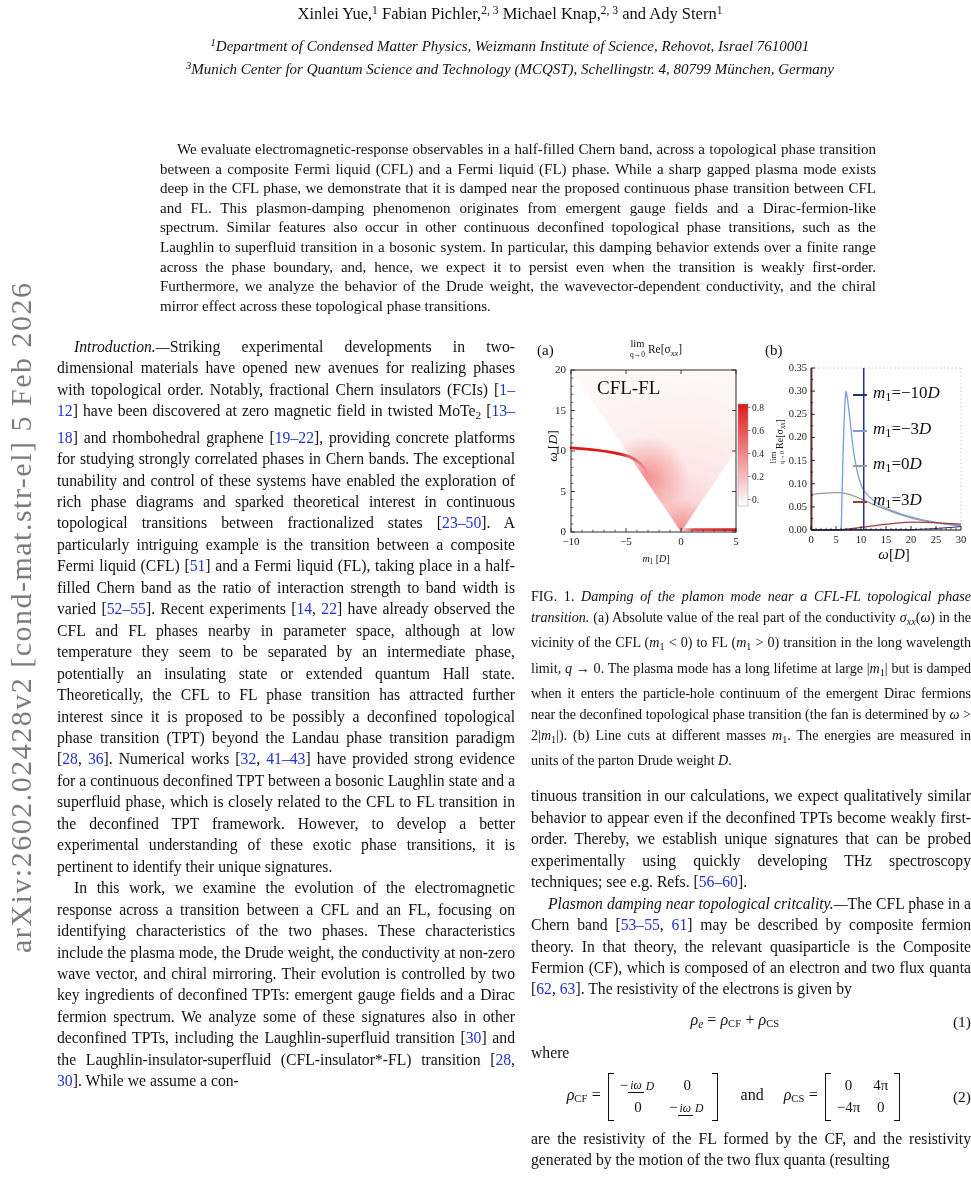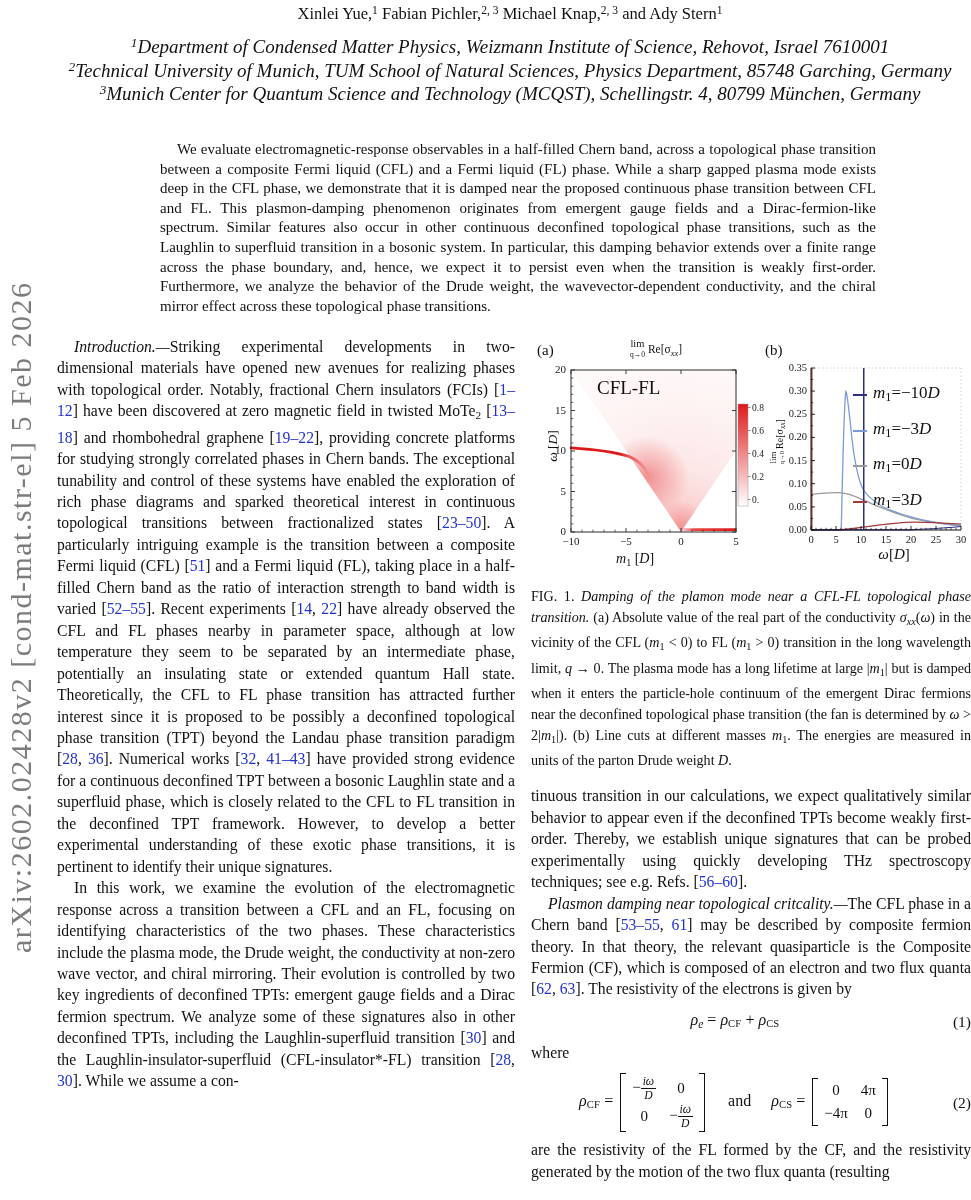--- a/index.html
+++ b/index.html
@@ -6,39 +6,39 @@
   .page{position:relative;width:971px;height:1200px;background:#fff;overflow:hidden;
         font-family:"Liberation Serif","DejaVu Serif",serif;color:#111;}
   
   .stamp{position:absolute;left:4px;top:155px;height:925px;writing-mode:vertical-rl;
          transform:rotate(180deg);font-size:30px;letter-spacing:1.5px;color:#7c7c7c;
          text-align:center;white-space:nowrap;}
   
   .hdr{position:absolute;left:57px;top:4px;width:906px;text-align:center;}
   .title{font-size:20px;font-weight:bold;margin:0 0 14px 0;}
   .authors{font-size:16.5px;margin-bottom:9px;}
-  .affil{font-style:italic;font-size:19px;line-height:19.5px;}
+  .affil{font-style:italic;font-size:15px;line-height:19.5px;}
   
   .abstract{position:absolute;left:160px;top:140px;width:716px;font-size:15px;
             line-height:19.6px;text-align:justify;text-indent:17px;}
   
   .colL{position:absolute;left:57px;top:336px;width:458px;font-size:15.7px;line-height:21.45px;text-align:justify;}
   .colR{position:absolute;left:531px;top:338px;width:440px;font-size:15.7px;line-height:21.45px;text-align:justify;}
   p{margin:0;}
   .indent{text-indent:17px;}
   
   .s-p{}
   .s-i{font-style:italic;}
   .s-c{color:#2233cc;}
   .s-sub{vertical-align:-0.25em;font-size:0.72em;}
   .s-subi{vertical-align:-0.25em;font-size:0.72em;font-style:italic;}
   .s-sup{vertical-align:0.45em;font-size:0.70em;}
   .s-scr{font-style:italic;}
   .s-sc{vertical-align:-0.18em;font-size:0.66em;letter-spacing:0.02em;}
-  .s-frac{display:inline-flex;flex-direction:column;align-items:center;vertical-align:middle;
+  .s-frac{display:inline-flex;flex-direction:row;align-items:center;vertical-align:middle;
           font-size:0.78em;line-height:1.12;font-style:italic;}
   .fr-n{border-bottom:1px solid #111;padding:0 2px;}
   .fr-d{padding:0 2px;}
   
   .fig{position:relative;height:244px;margin-bottom:4px;}
   .panel{position:absolute;top:0;height:240px;}
   .panel-a{left:0;width:232px;}
   .panel-b{left:234px;width:206px;}
   .psvg{position:absolute;left:0;top:0;overflow:visible;}
   svg text{font-family:"Liberation Serif","DejaVu Serif",serif;fill:#1a1a1a;}
@@ -48,21 +48,21 @@
   .plabel{position:absolute;font-size:15px;z-index:3;}
   .pl-a{left:6px;top:2px;} .pl-b{left:0px;top:2px;}
   .figtitle{position:absolute;left:58px;top:1px;width:134px;display:flex;justify-content:center;
             align-items:flex-start;gap:3px;z-index:3;font-size:11.5px;}
   .limstack{display:inline-flex;flex-direction:column;align-items:center;font-size:10.5px;line-height:1;}
   .qto{font-size:7.5px;margin-top:1px;}
   .ss{vertical-align:-0.3em;font-size:8.5px;font-style:italic;}
   .cflfl{position:absolute;left:66px;top:39px;width:86px;font-size:19px;z-index:3;}
   .ylabA{position:absolute;left:-16px;top:100px;width:70px;height:16px;transform:rotate(-90deg);
          text-align:center;font-size:13.5px;z-index:3;}
-  .xlabA{position:absolute;left:85px;top:210px;width:80px;font-size:14px;z-index:3;}
+  .xlabA{position:absolute;left:85px;top:210px;width:80px;text-align:center;font-size:10px;z-index:3;}
   .ylabB{position:absolute;left:-44px;top:96px;width:110px;height:15px;transform:rotate(-90deg);
          text-align:center;font-size:10px;z-index:3;display:flex;justify-content:center;align-items:flex-start;gap:2px;}
   .ylabB .limstack{font-size:9px;} .ylabB .qto{font-size:6.5px;} .ylabB .ss{font-size:7.5px;}
   .xlabB{position:absolute;left:94px;top:206px;width:70px;text-align:center;font-size:15px;z-index:3;}
   .legend{position:absolute;left:88px;top:44px;z-index:3;}
   .lg-row{display:flex;align-items:center;margin-bottom:9px;white-space:nowrap;}
   .lg-dash{display:inline-block;width:14px;height:2.2px;margin-right:6px;}
   .lg0{background:#2b2e83;} .lg1{background:#7a9cd6;} .lg2{background:#9a9a9a;} .lg3{background:#a33b3b;}
   .lg-txt{font-size:17px;}
   .caption{font-size:14.1px;line-height:20.9px;text-align:justify;margin-bottom:14px;}
@@ -81,21 +81,20 @@
 </head>
 <body>
 
 <div class="page">
 
   <div class="stamp">arXiv:2602.02428v2  [cond-mat.str-el]  5 Feb 2026</div>
 
   <div class="hdr">
     <div class="authors"><span class="s-p">Xinlei Yue,</span><span class="s-sup">1</span><span class="s-p"> Fabian Pichler,</span><span class="s-sup">2, 3</span><span class="s-p"> Michael Knap,</span><span class="s-sup">2, 3</span><span class="s-p"> and Ady Stern</span><span class="s-sup">1</span></div>
     <div class="affil"><span class="s-sup">1</span><span class="s-p">Department of Condensed Matter Physics, Weizmann Institute of Science, Rehovot, Israel 7610001</span></div>
-    <div class="affil"><span class="s-sup">2</span><span class="s-p">Technical University of Munich, TUM School of Natural Sciences, Physics Department, 85748 Garching, Germany</span></div>
     <div class="affil"><span class="s-sup">3</span><span class="s-p">Munich Center for Quantum Science and Technology (MCQST), Schellingstr. 4, 80799 München, Germany</span></div>
   </div>
 
   <div class="abstract">We evaluate electromagnetic-response observables in a half-filled Chern band, across a topological phase transition between a composite Fermi liquid (CFL) and a Fermi liquid (FL) phase.  While a sharp gapped plasma mode exists deep in the CFL phase, we demonstrate that it is damped near the proposed continuous phase transition between CFL and FL. This plasmon-damping phenomenon originates from emergent gauge fields and a Dirac-fermion-like spectrum. Similar features also occur in other continuous deconfined topological phase transitions, such as the Laughlin to superfluid transition in a bosonic system. In particular, this damping behavior extends over a finite range across the phase boundary, and, hence, we expect it to persist even when the transition is weakly first-order. Furthermore, we analyze the behavior of the Drude weight, the wavevector-dependent conductivity, and the chiral mirror effect across these topological phase transitions.</div>
 
   <div class="colL">
     <p class="indent"><span class="s-i">Introduction.—</span><span class="s-p">Striking experimental developments in two-dimensional materials have opened new avenues for realizing phases with topological order.  Notably, fractional Chern insulators (FCIs) [</span><span class="s-c">1–12</span><span class="s-p">] have been discovered at zero magnetic field in twisted MoTe</span><span class="s-sub">2</span><span class="s-p"> [</span><span class="s-c">13–18</span><span class="s-p">] and rhombohedral graphene [</span><span class="s-c">19–22</span><span class="s-p">], providing concrete platforms for studying strongly correlated phases in Chern bands.  The exceptional tunability and control of these systems have enabled the exploration of rich phase diagrams and sparked theoretical interest in continuous topological transitions between fractionalized states [</span><span class="s-c">23–50</span><span class="s-p">]. A particularly intriguing example is the transition between a composite Fermi liquid (CFL) [</span><span class="s-c">51</span><span class="s-p">] and a Fermi liquid (FL), taking place in a half-filled Chern band as the ratio of interaction strength to band width is varied [</span><span class="s-c">52–55</span><span class="s-p">].  Recent experiments [</span><span class="s-c">14</span><span class="s-p">, </span><span class="s-c">22</span><span class="s-p">] have already observed the CFL and FL phases nearby in parameter space, although at low temperature they seem to be separated by an intermediate phase, potentially an insulating state or extended quantum Hall state.  Theoretically, the CFL to FL phase transition has attracted further interest since it is proposed to be possibly a deconfined topological phase transition (TPT) beyond the Landau phase transition paradigm [</span><span class="s-c">28</span><span class="s-p">, </span><span class="s-c">36</span><span class="s-p">]. Numerical works [</span><span class="s-c">32</span><span class="s-p">, </span><span class="s-c">41–43</span><span class="s-p">] have provided strong evidence for a continuous deconfined TPT between a bosonic Laughlin state and a superfluid phase, which is closely related to the CFL to FL transition in the deconfined TPT framework. However, to develop a better experimental understanding of these exotic phase transitions, it is pertinent to identify their unique signatures.</span></p>
     <p class="indent"><span class="s-p">In this work, we examine the evolution of the electromagnetic response across a transition between a CFL and an FL, focusing on identifying characteristics of the two phases. These characteristics include the plasma mode, the Drude weight, the conductivity at non-zero wave vector, and chiral mirroring.  Their evolution is controlled by two key ingredients of deconfined TPTs: emergent gauge fields and a Dirac fermion spectrum.  We analyze some of these signatures also in other deconfined TPTs, including the Laughlin-superfluid transition [</span><span class="s-c">30</span><span class="s-p">] and the Laughlin-insulator-superfluid (CFL-insulator*-FL) transition [</span><span class="s-c">28</span><span class="s-p">, </span><span class="s-c">30</span><span class="s-p">].  While we assume a con-</span></p>
   </div>
 

